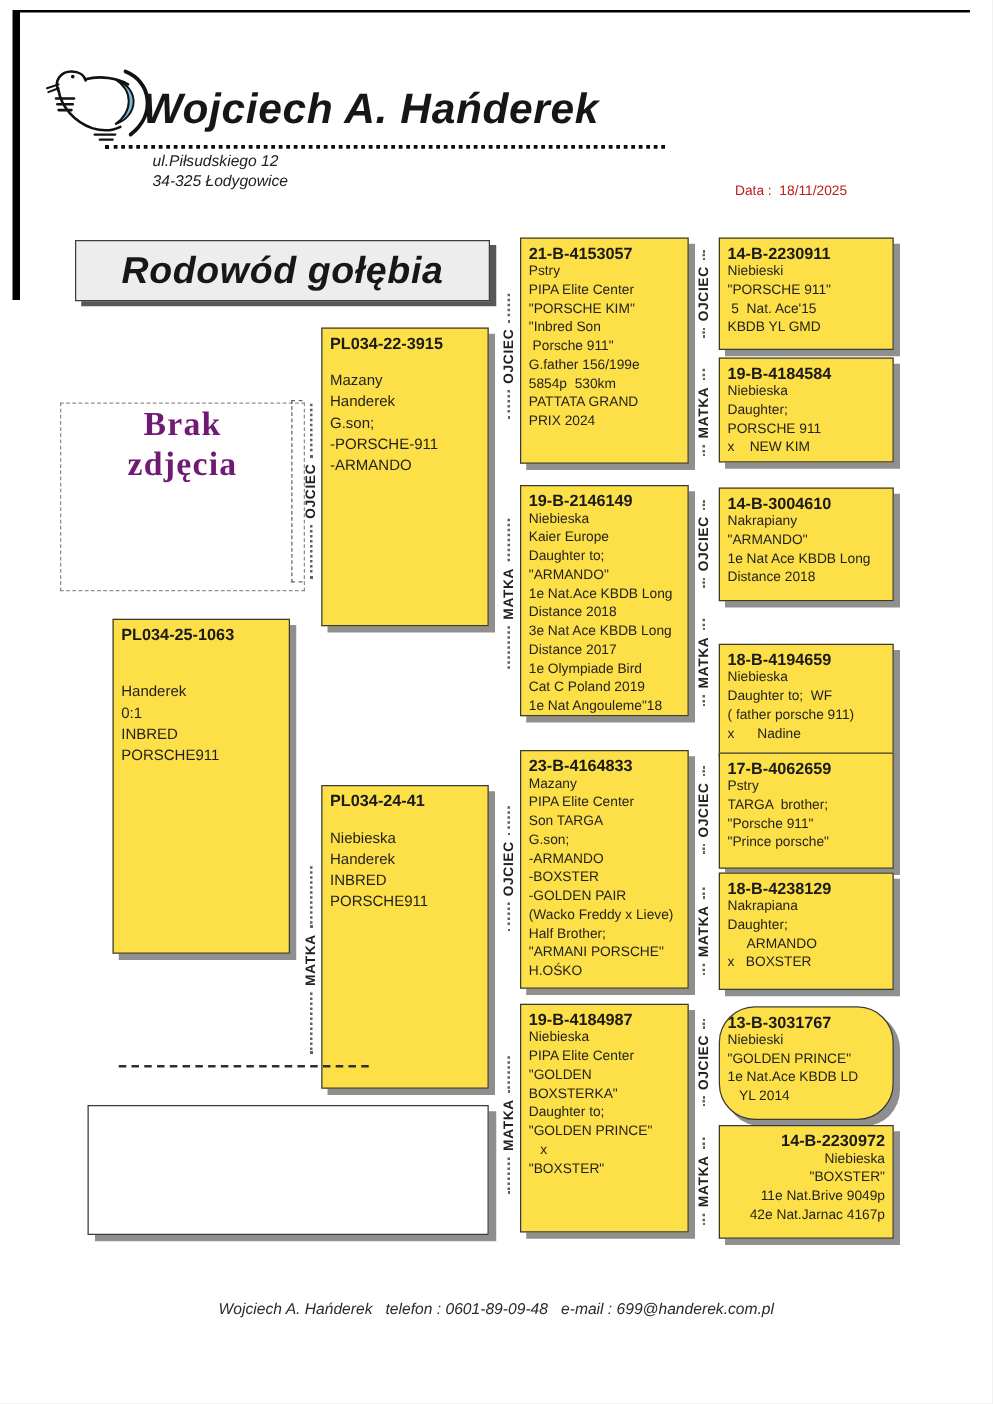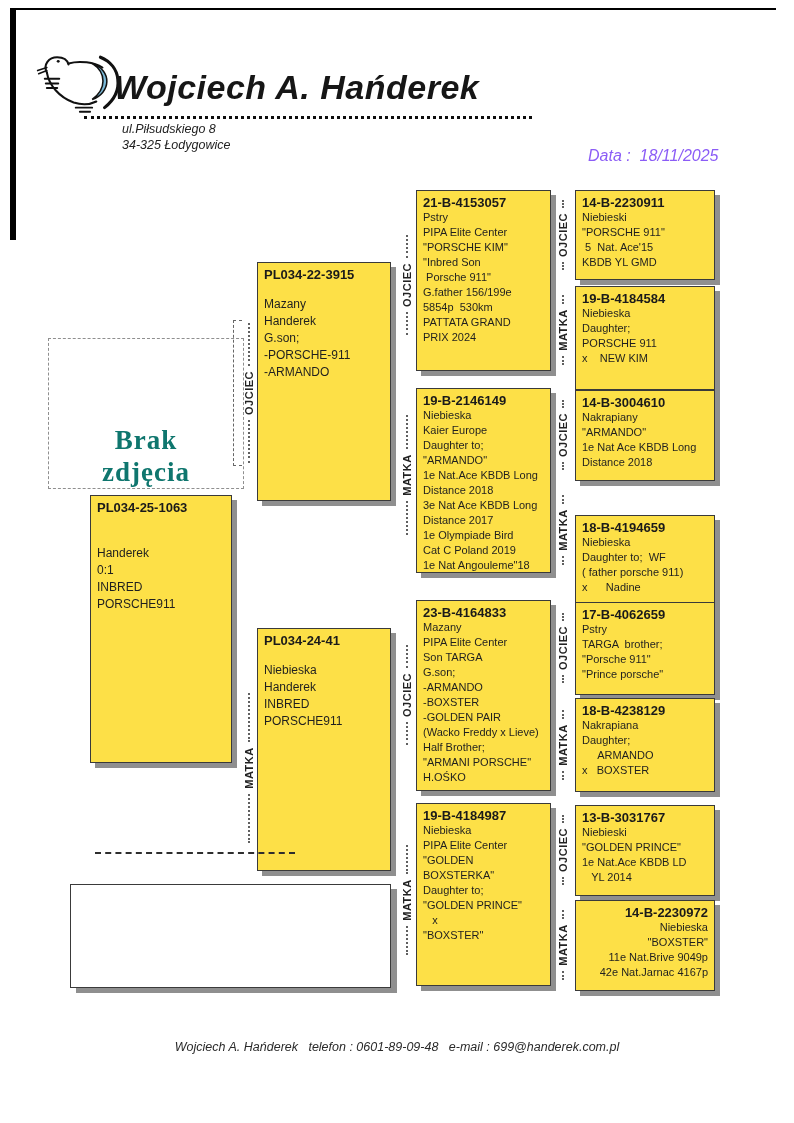--- a/index.html
+++ b/index.html
@@ -14,35 +14,35 @@
 
   
   .logo{position:absolute;left:34px;top:50px;width:104px;height:70px;}
   .breeder-name{
     position:absolute;left:114px;top:68px;font-size:34px;font-weight:bold;
     font-style:italic;letter-spacing:.5px;color:#161616;white-space:nowrap;
   }
   .name-underline{position:absolute;left:84px;top:100px;width:448px;height:16px;border-bottom:3.5px dotted #0d0d0d;}
   .addr{position:absolute;left:122px;font-size:12.5px;font-style:italic;color:#222;}
   .addr1{top:122px;} .addr2{top:138px;}
-  .date-row{position:absolute;left:588px;top:147px;font-size:16px;font-style:italic;color:#8b5cf6;white-space:pre;}
+  .date-row{position:absolute;left:588px;top:147px;font-size:11px;color:#b91c1c;white-space:pre;}
 
   
   .doc-title{
     position:absolute;left:60px;top:192px;width:330px;height:47px;
     background:#ededed;border:1px solid #3f3f3f;box-shadow:5px 4px 0 #585858;
     display:flex;align-items:center;justify-content:center;
     font-size:30px;font-weight:bold;font-style:italic;color:#171717;letter-spacing:.5px;
   }
 
   
   .photo{
-    position:absolute;left:48px;top:338px;width:194px;height:149px;
-    border:1.5px dashed #8f8f8f;display:flex;align-items:flex-end;justify-content:center;
-    text-align:center;color:#0f766e;font-family:"Liberation Serif",serif;
+    position:absolute;left:48px;top:322px;width:194px;height:149px;
+    border:1.5px dashed #8f8f8f;display:flex;align-items:flex-start;justify-content:center;
+    text-align:center;color:#701a75;font-family:"Liberation Serif",serif;
     font-weight:bold;font-size:27px;line-height:32px;white-space:pre-wrap;letter-spacing:1px;
   }
 
   
   .box{
     position:absolute;background:#fde047;border:1.5px solid #3a3a3a;
     box-shadow:5px 5px 0 0 #8f8f8f;padding:4px 6px;box-sizing:border-box;overflow:hidden;
   }
   .ring{font-weight:bold;font-size:13px;white-space:pre;}
   .details{font-size:11px;line-height:15px;white-space:pre-wrap;color:#1f1f1f;}
@@ -94,24 +94,25 @@
       <path d="M64 7 C84 15 88 40 68 56" stroke-width="3"></path>
       <path d="M12 22 C14 34 24 46 38 51 C46 53.5 54 53 60 50"></path>
       <path d="M10 28 h14 M11 32.5 h12 M12 37 h10"></path>
       <path d="M40 56 h16 M44 60 h10" stroke-width="1.8"></path>
     </g>
     <circle cx="23" cy="11" r="1.4" fill="#111"></circle>
     <path d="M56 13 C70 22 70 38 56 48 C74 42 76 20 56 13 Z" fill="#7ab9d8" stroke="#111" stroke-width="1.5"></path>
   </svg>
   <div class="breeder-name">Wojciech A. Hańderek</div>
   <div class="name-underline"></div>
-  <div class="addr addr1">ul.Piłsudskiego 8</div>
+  <div class="addr addr1">ul.Piłsudskiego 12</div>
   <div class="addr addr2">34-325 Łodygowice</div>
   <div class="date-row"><span>Data :</span><span>&nbsp;&nbsp;</span><span>18/11/2025</span></div>
 
+  <div class="doc-title">Rodowód gołębia</div>
 
   <div class="photo">
     <span>Brak
 zdjęcia</span>
   </div>
 
   <div class="box subject" style="left:90px;top:495px;width:142px;height:268px;">
     <div class="ring">PL034-25-1063</div>
     <div class="details">Handerek
 0:1
@@ -220,21 +221,21 @@
       <span class="dotline"></span>
     </div>
 
   <div class="box" style="left:575px;top:190px;width:140px;height:90px;">
     <div class="ring">14-B-2230911</div>
     <div class="details">Niebieski
 "PORSCHE 911"
  5  Nat. Ace'15
 KBDB YL GMD</div>
   </div>
-  <div class="box" style="left:575px;top:286px;width:140px;height:104px;">
+  <div class="box" style="left:575px;top:286px;width:140px;height:84px;">
     <div class="ring">19-B-4184584</div>
     <div class="details">Niebieska
 Daughter;
 PORSCHE 911
 x    NEW KIM</div>
   </div>
   <div class="box" style="left:575px;top:390px;width:140px;height:91px;">
     <div class="ring">14-B-3004610</div>
     <div class="details">Nakrapiany
 "ARMANDO"
@@ -255,21 +256,21 @@
 "Porsche 911"
 "Prince porsche"</div>
   </div>
   <div class="box" style="left:575px;top:698px;width:140px;height:94px;">
     <div class="ring">18-B-4238129</div>
     <div class="details">Nakrapiana
 Daughter;
      ARMANDO
 x   BOXSTER</div>
   </div>
-  <div class="box" style="left:575px;top:805px;width:140px;height:91px;">
+  <div class="box" style="left:575px;top:805px;width:140px;height:91px;border-radius:29px;">
     <div class="ring">13-B-3031767</div>
     <div class="details">Niebieski
 "GOLDEN PRINCE"
 1e Nat.Ace KBDB LD
    YL 2014</div>
   </div>
   <div class="box" style="left:575px;top:900px;width:140px;height:91px;text-align:right;">
     <div class="ring">14-B-2230972</div>
     <div class="details">Niebieska
 "BOXSTER"

